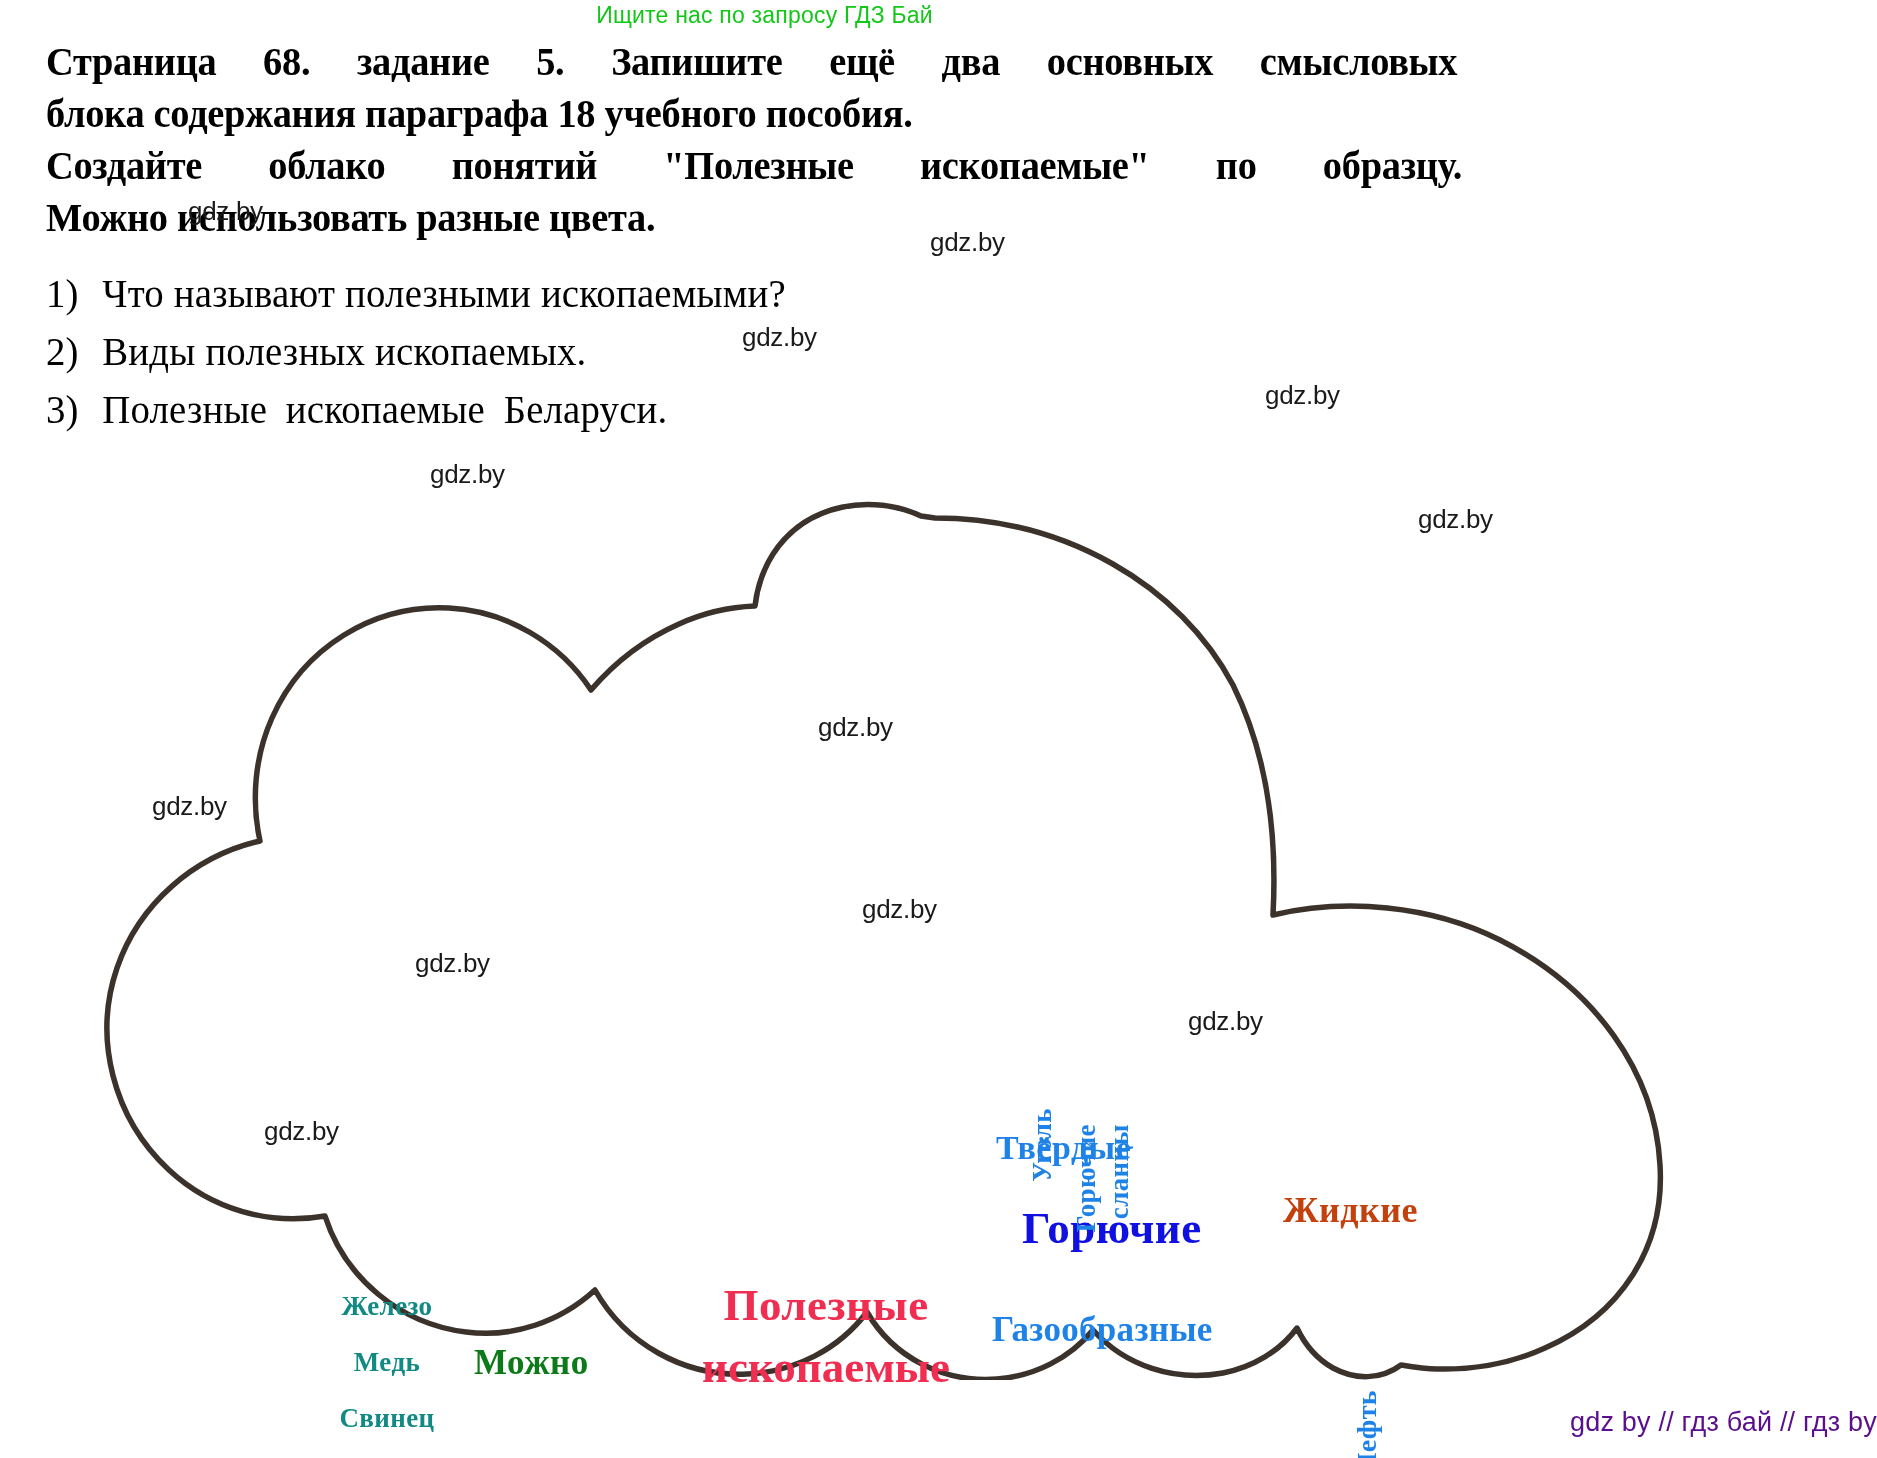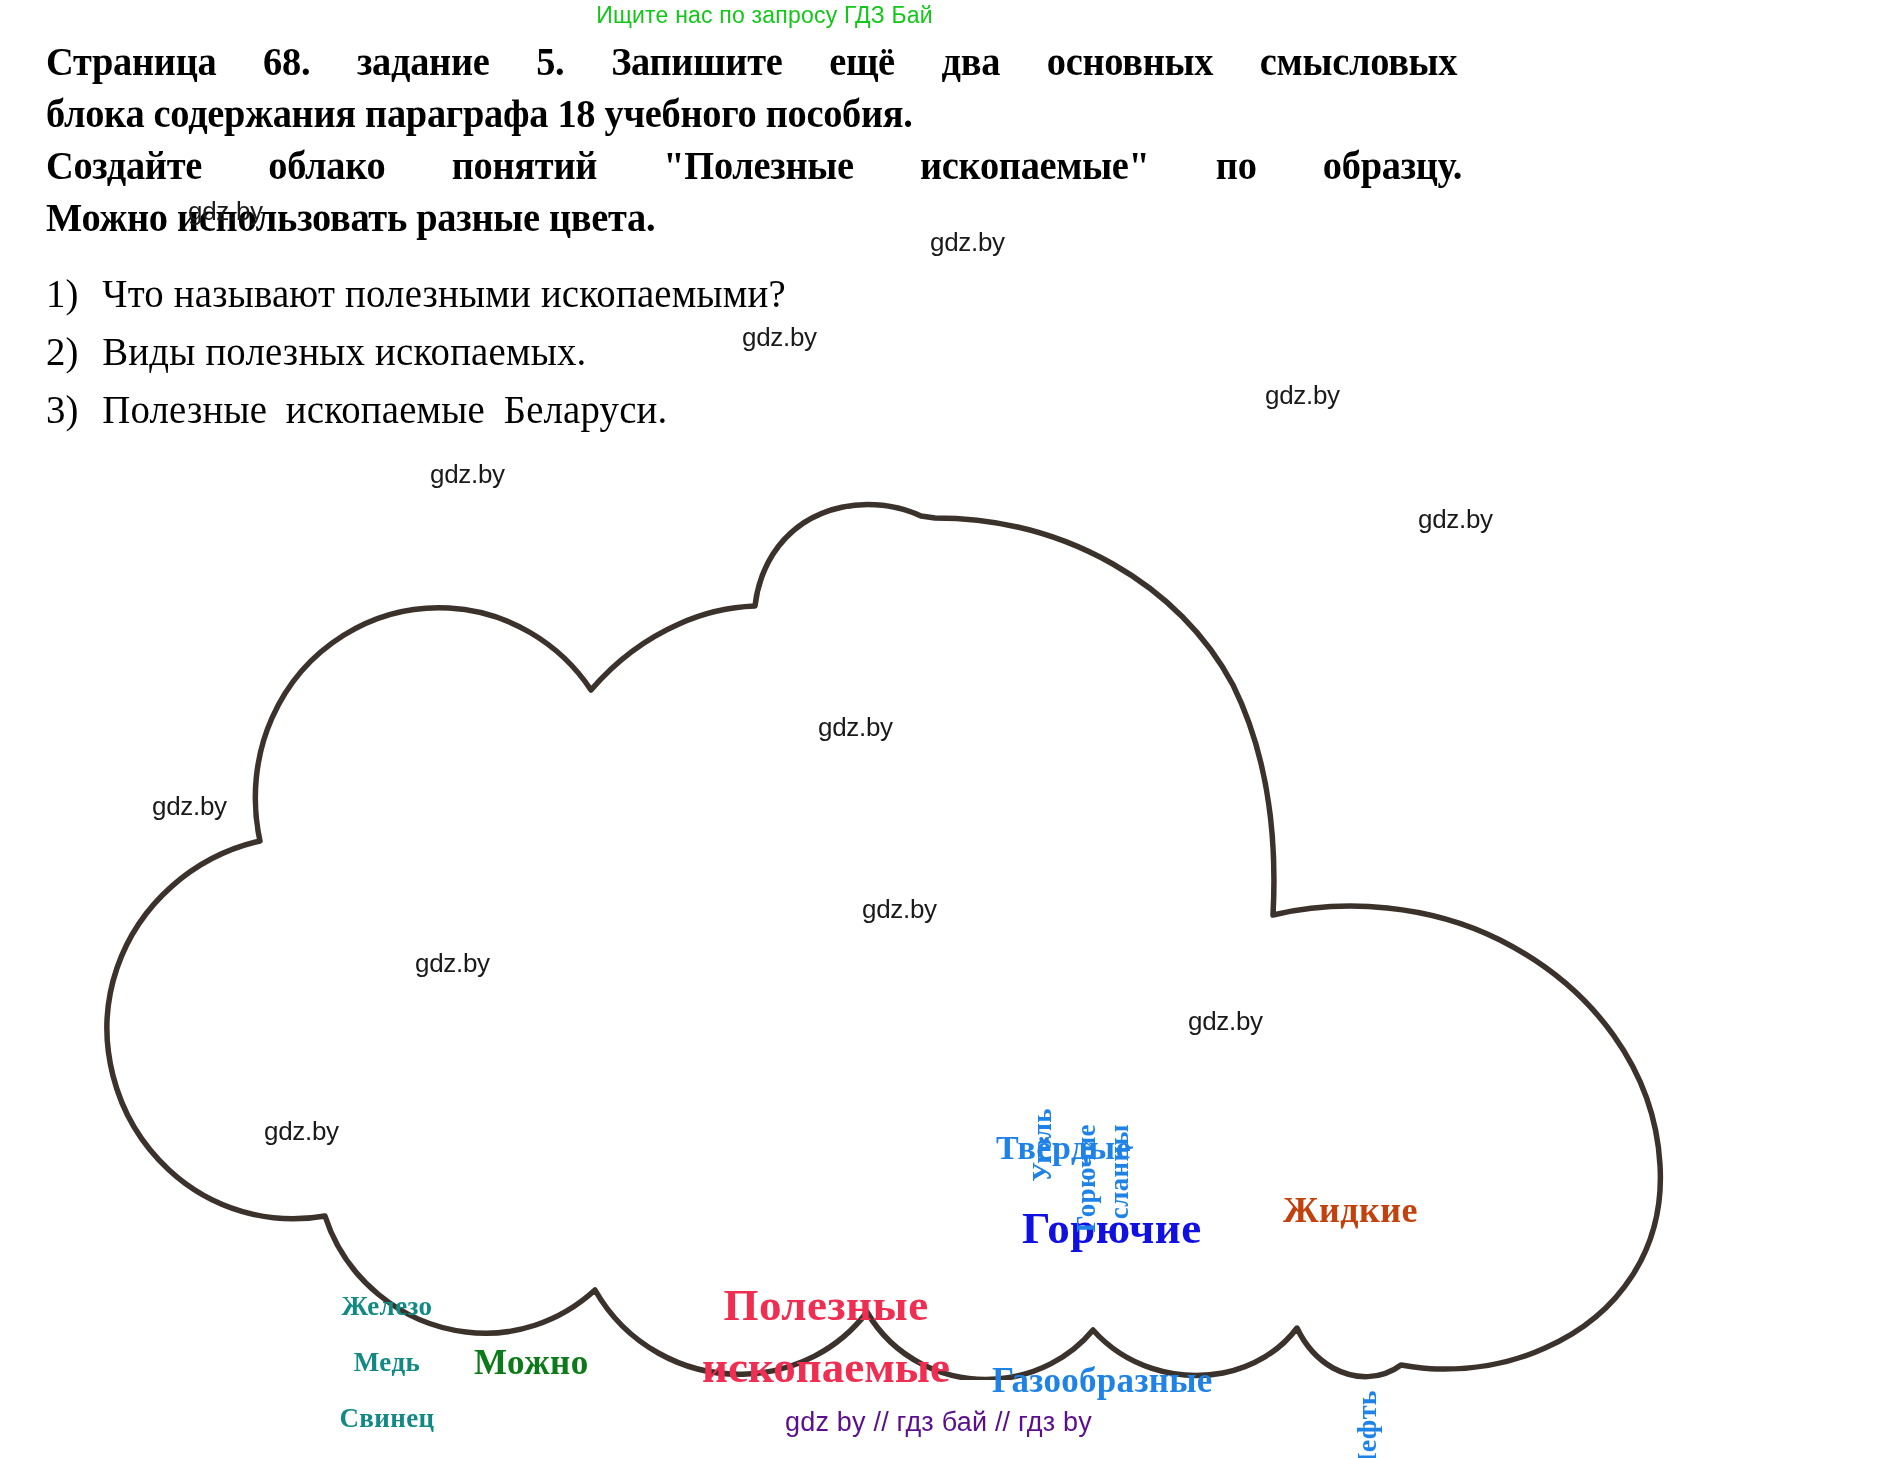--- a/index.html
+++ b/index.html
@@ -158,21 +158,21 @@
     color: #1e82e6;
     letter-spacing: .5px;
   }
   #lbl-zhidkie {
     left: 1228px; top: 692px;
     font-size: 36px;
     color: #c2410c;
     letter-spacing: .5px;
   }
   #lbl-gazoobraznye {
-    left: 937px; top: 863px;
+    left: 937px; top: 812px;
     font-size: 35px;
     color: #1e82e6;
     letter-spacing: .3px;
   }
 
   .subvert {
     font-family: "Liberation Serif", serif;
     font-weight: bold;
     color: #1e82e6;
     letter-spacing: .4px;
@@ -191,21 +191,21 @@
     white-space: nowrap;
     letter-spacing: -.3px;
   }
 
   
   #footer {
     position: absolute;
     left: 0;
     top: 1407px;
     width: 1877px;
-    text-align: center;
+    text-align: right;
     font-family: "Liberation Sans", sans-serif;
     font-size: 27px;
     color: #5b0f8c;
     white-space: nowrap;
     letter-spacing: .2px;
   }
 </style>
 </head>
 <body>
 

